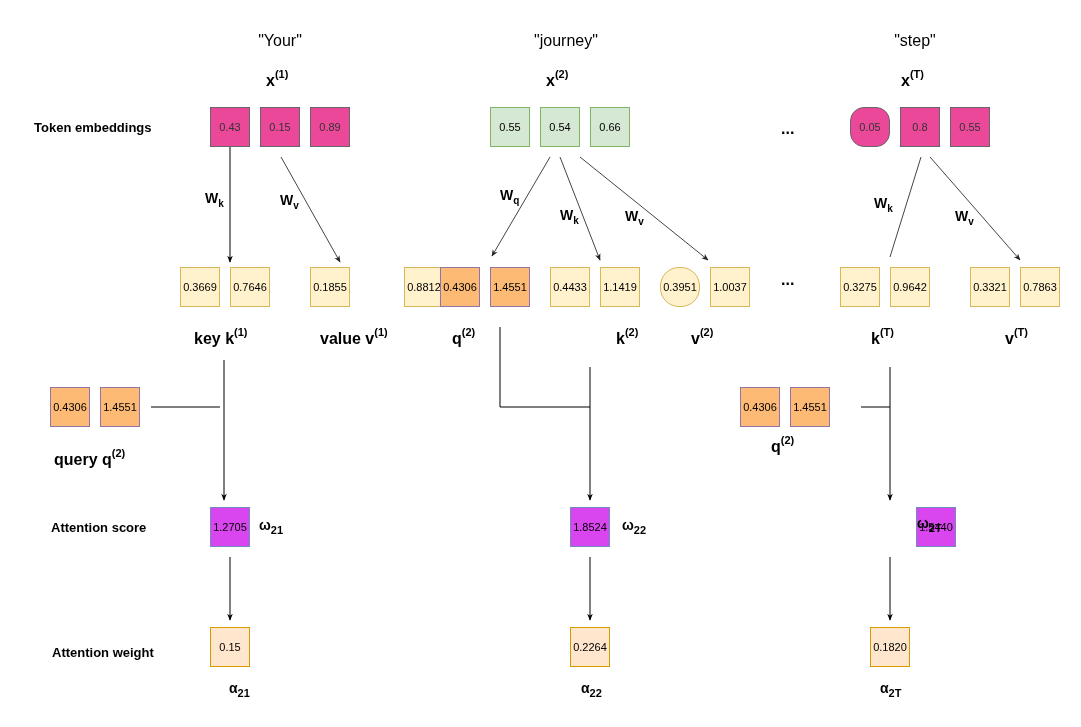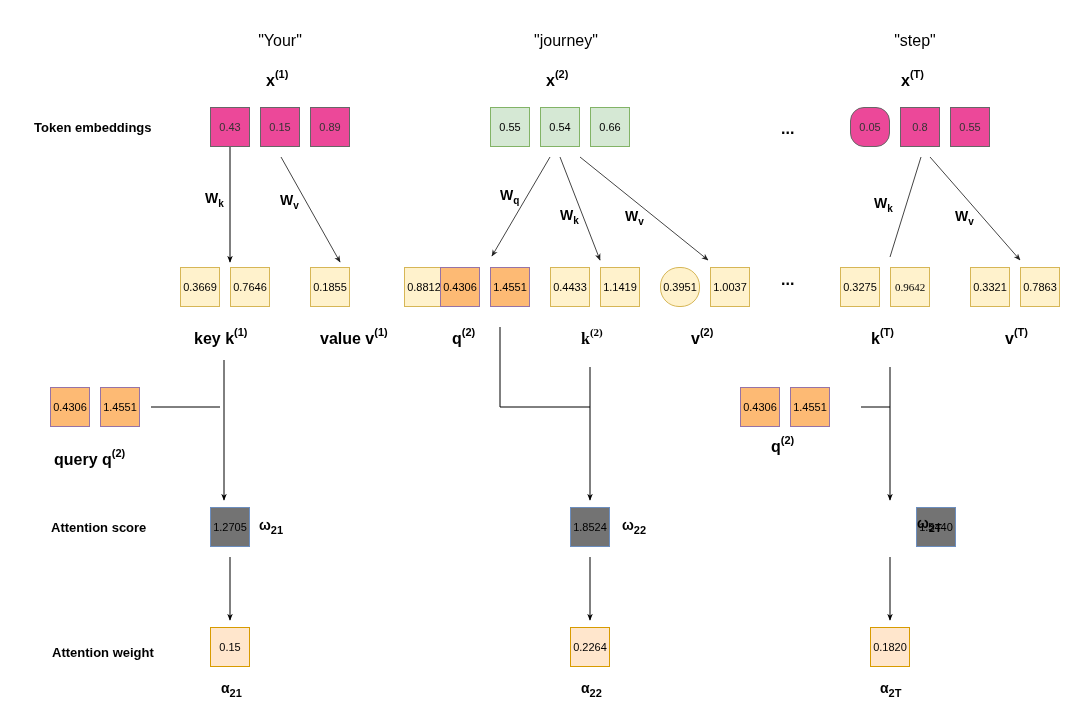--- a/index.html
+++ b/index.html
@@ -6,21 +6,21 @@
   body { width: 1081px; height: 727px; position: relative; overflow: hidden;
          font-family: "Liberation Sans", "DejaVu Sans", sans-serif; color: #000; }
   .abs { position: absolute; text-align: right; }
   .box { position: absolute; width: 38px; height: 38px; border: 1px solid #666;
          display: flex; align-items: center; justify-content: center;
          font-size: 11px; color: #333; box-sizing: content-box; }
   .gray   { background: #ec4899; border-color: #666666; }
   .green  { background: #d5e8d4; border-color: #82b366; color: #000; }
   .yellow { background: #fff2cc; border-color: #d6b656; color: #000; }
   .purple { background: #fdba74; border-color: #9673a6; color: #000; }
-  .blue   { background: #737373; border-color: #6c8ebf; color: #000; }
+  .blue   { background: #d946ef; border-color: #6c8ebf; color: #000; }
   .orange { background: #ffe6cc; border-color: #d79b00; color: #000; }
   .word { font-size: 16px; text-align: center; width: 140px; }
   .sym  { font-size: 16px; font-weight: bold; text-align: center; white-space: nowrap; }
   .sym sup { font-size: 11px; position: relative; top: -2px; }
   .rowlabel { font-size: 13px; font-weight: bold; white-space: nowrap; }
   .wlabel { font-size: 14px; font-weight: bold; white-space: nowrap; }
   .wlabel sub { font-size: 10px; }
   .greek { font-size: 14px; font-weight: bold; white-space: nowrap; }
   .greek sub { font-size: 11px; }
   .ellipsis { font-size: 16px; font-weight: bold; }
@@ -78,53 +78,53 @@
 <div class="box yellow" style="left:310px; top:267px;">0.1855</div>
 <div class="box yellow" style="left:360px; top:267px;margin-left:44px;">0.8812</div>
 <div class="abs sym" style="left:194px; top:328px;"><span>key k</span><sup>(1)</sup></div>
 <div class="abs sym" style="left:320px; top:328px;"><span>value v</span><sup>(1)</sup></div>
 <div class="box purple" style="left:50px; top:387px;">0.4306</div>
 <div class="box purple" style="left:100px; top:387px;">1.4551</div>
 <div class="abs sym" style="left:54px; top:449px;"><span>query q</span><sup>(2)</sup></div>
 <div class="box blue" style="left:210px; top:507px;">1.2705</div>
 <div class="abs greek" style="left:259px; top:517px;"><span>ω</span><sub>21</sub></div>
 <div class="box orange" style="left:210px; top:627px;">0.15</div>
-<div class="abs greek" style="left:221px; top:680px;"><span>α</span><sub>21</sub></div>
+<div class="abs greek" style="left:229px; top:680px;"><span>α</span><sub>21</sub></div>
 
 <div class="abs word" style="left:496px; top:32px;">"journey"</div>
 <div class="abs sym" style="left:546px; top:70px;"><span>x</span><sup>(2)</sup></div>
 <div class="box green" style="left:490px; top:107px;">0.55</div>
 <div class="box green" style="left:540px; top:107px;">0.54</div>
 <div class="box green" style="left:590px; top:107px;">0.66</div>
 <div class="abs wlabel" style="left:500px; top:187px;"><span>W</span><sub>q</sub></div>
 <div class="abs wlabel" style="left:560px; top:207px;"><span>W</span><sub>k</sub></div>
 <div class="abs wlabel" style="left:625px; top:208px;"><span>W</span><sub>v</sub></div>
 <div class="box purple" style="left:440px; top:267px;">0.4306</div>
 <div class="box purple" style="left:490px; top:267px;">1.4551</div>
 <div class="box yellow" style="left:550px; top:267px;">0.4433</div>
 <div class="box yellow" style="left:600px; top:267px;">1.1419</div>
 <div class="box yellow" style="left:660px; top:267px;border-radius:19px;">0.3951</div>
 <div class="box yellow" style="left:710px; top:267px;">1.0037</div>
 <div class="abs sym" style="left:452px; top:328px;"><span>q</span><sup>(2)</sup></div>
-<div class="abs sym" style="left:581px; top:328px;font-family:Liberation Serif, serif;"><span>k</span><sup>(2)</sup></div>
+<div class="abs sym" style="left:616px; top:328px;"><span>k</span><sup>(2)</sup></div>
 <div class="abs sym" style="left:691px; top:328px;"><span>v</span><sup>(2)</sup></div>
 <div class="box blue" style="left:570px; top:507px;">1.8524</div>
 <div class="abs greek" style="left:622px; top:517px;"><span>ω</span><sub>22</sub></div>
 <div class="box orange" style="left:570px; top:627px;">0.2264</div>
 <div class="abs greek" style="left:581px; top:680px;"><span>α</span><sub>22</sub></div>
 
 <div class="abs word" style="left:845px; top:32px;">"step"</div>
 <div class="abs sym" style="left:901px; top:70px;"><span>x</span><sup>(T)</sup></div>
 <div class="box gray" style="left:850px; top:107px;border-radius:14px;">0.05</div>
 <div class="box gray" style="left:900px; top:107px;">0.8</div>
 <div class="box gray" style="left:950px; top:107px;">0.55</div>
 <div class="abs wlabel" style="left:874px; top:195px;"><span>W</span><sub>k</sub></div>
 <div class="abs wlabel" style="left:955px; top:208px;"><span>W</span><sub>v</sub></div>
 <div class="box yellow" style="left:840px; top:267px;">0.3275</div>
-<div class="box yellow" style="left:890px; top:267px;font-family:Liberation Serif, serif;">0.9642</div>
+<div class="box yellow" style="left:890px; top:267px;">0.9642</div>
 <div class="box yellow" style="left:970px; top:267px;">0.3321</div>
 <div class="box yellow" style="left:1020px; top:267px;">0.7863</div>
 <div class="abs sym" style="left:871px; top:328px;"><span>k</span><sup>(T)</sup></div>
 <div class="abs sym" style="left:1005px; top:328px;"><span>v</span><sup>(T)</sup></div>
 <div class="box purple" style="left:740px; top:387px;">0.4306</div>
 <div class="box purple" style="left:790px; top:387px;">1.4551</div>
 <div class="abs sym" style="left:771px; top:436px;"><span>q</span><sup>(2)</sup></div>
 <div class="box blue" style="left:916px; top:507px;">1.5440</div>
 <div class="abs greek" style="left:917px; top:515px;"><span>ω</span><sub>2T</sub></div>
 <div class="box orange" style="left:870px; top:627px;">0.1820</div>

